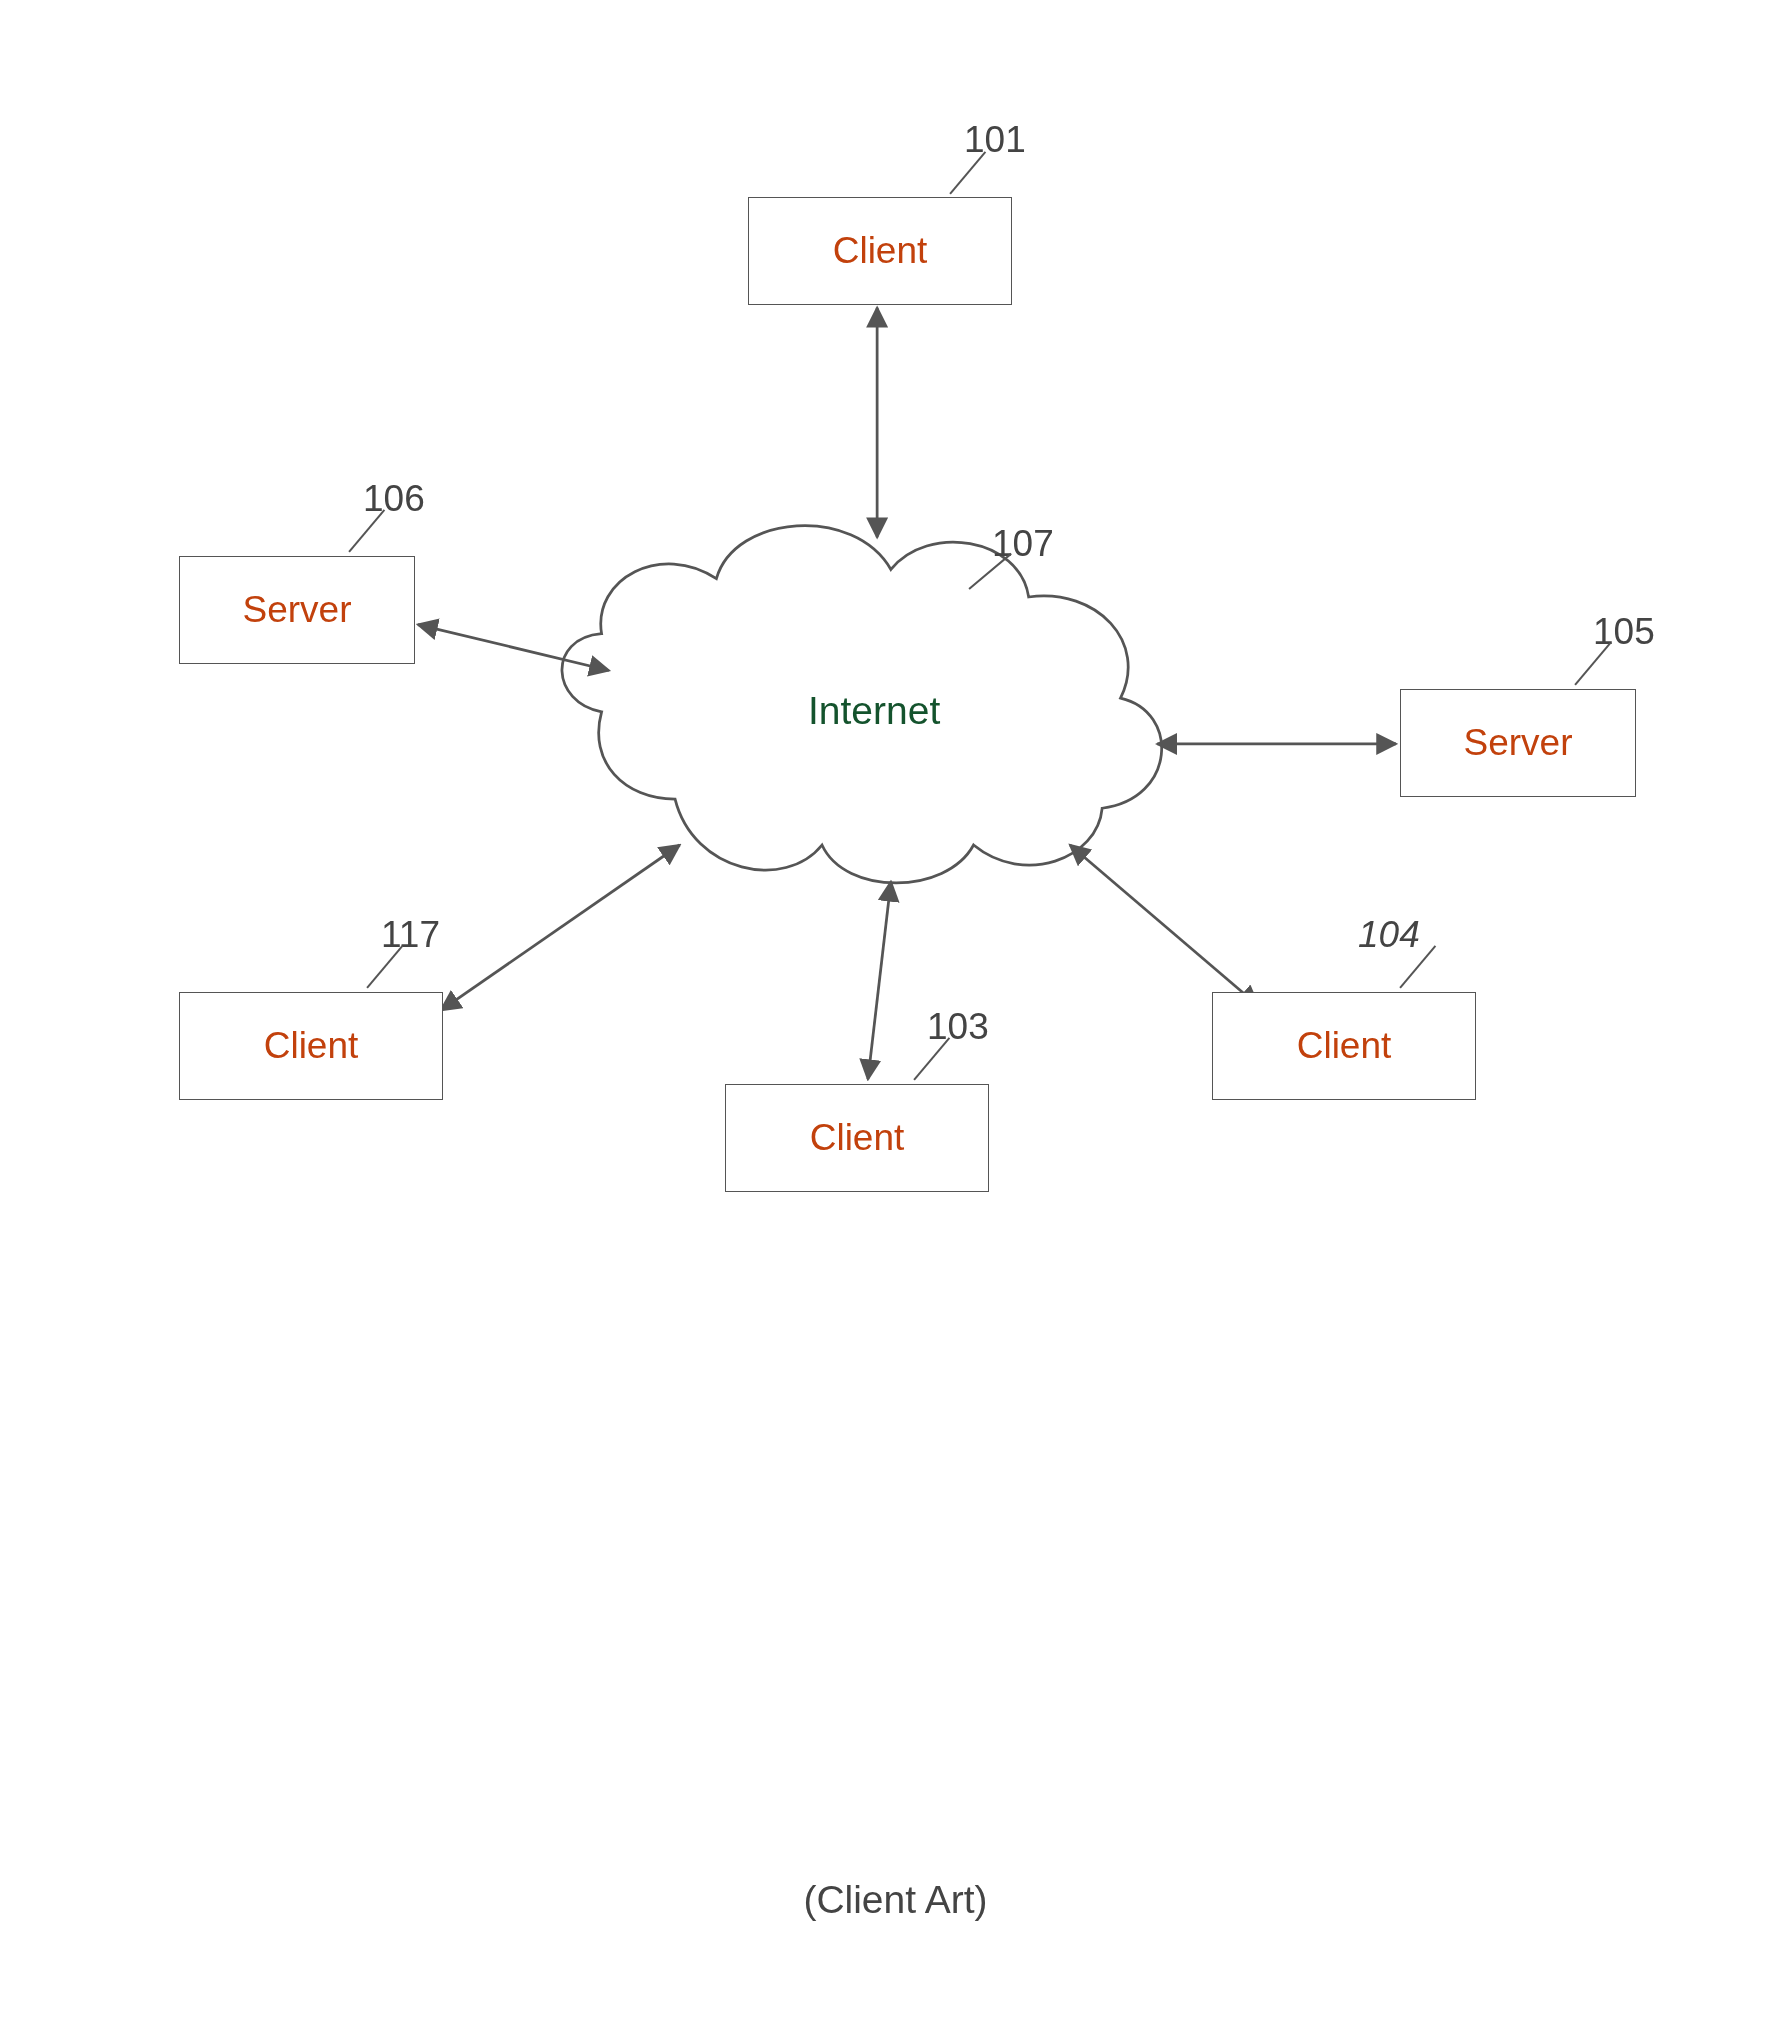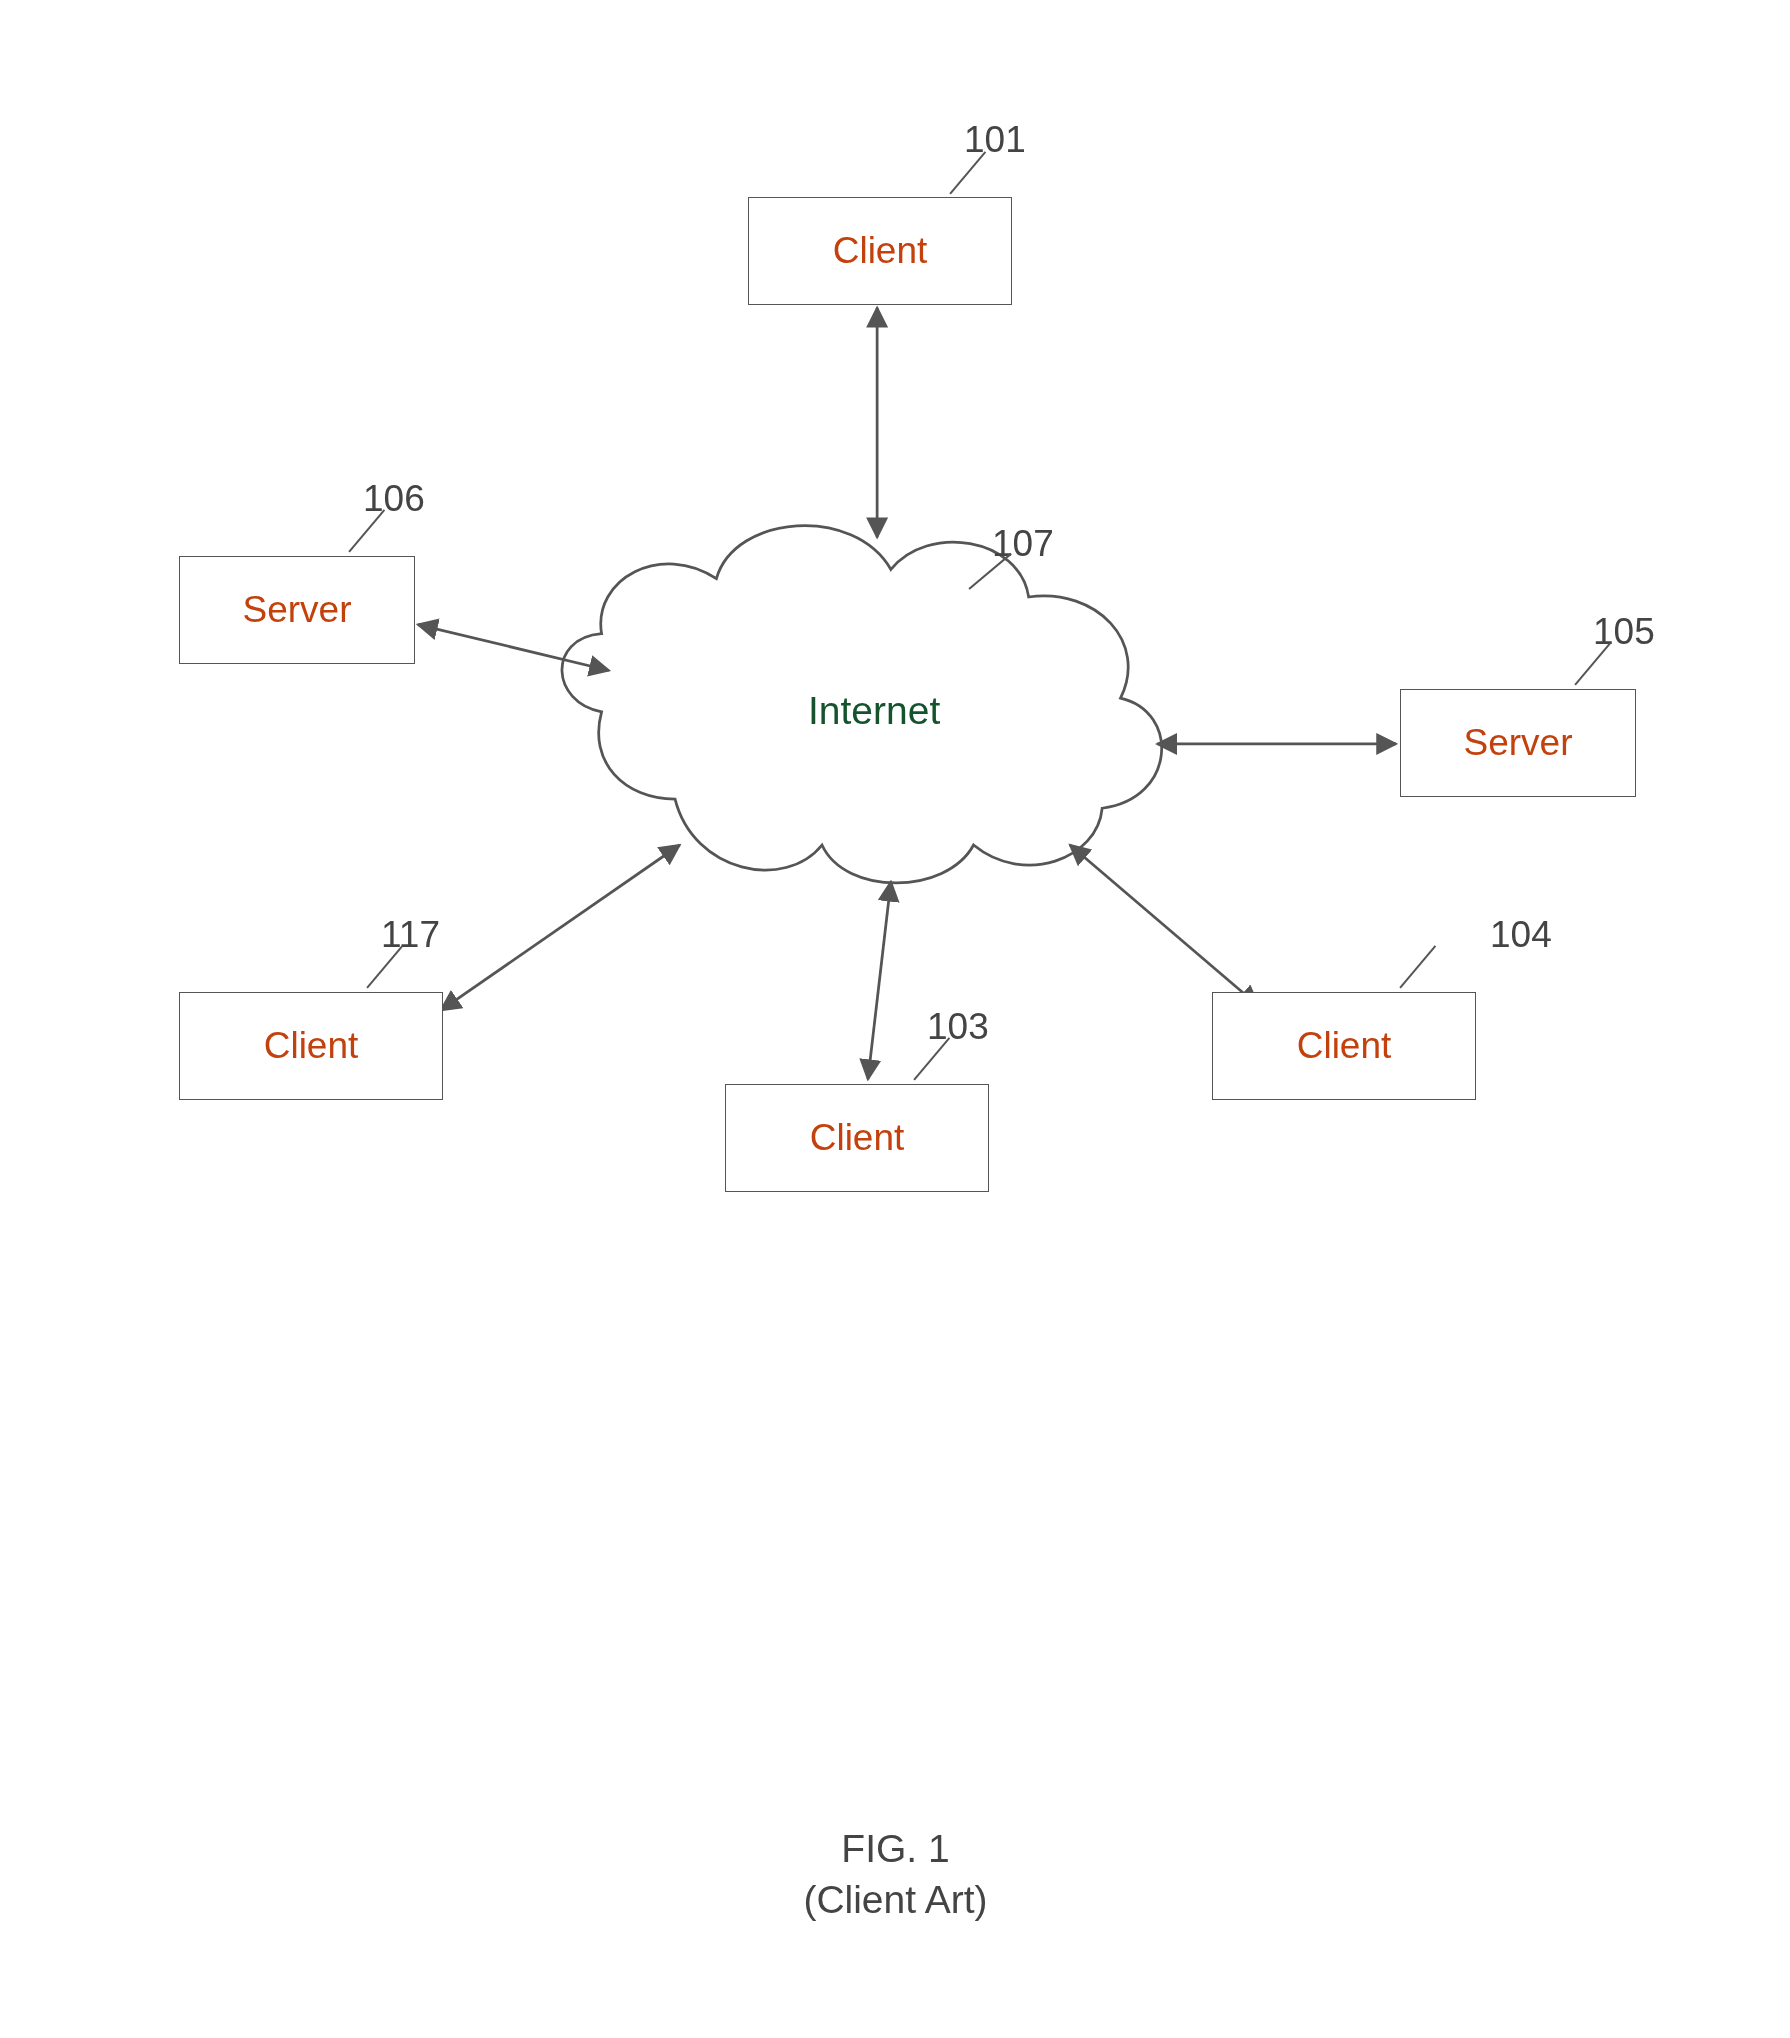--- a/index.html
+++ b/index.html
@@ -125,20 +125,19 @@
 
   <div class="node-box" style="left:725px; top:1084px; width:262px; height:106px;">
     <span>Client</span>
   </div>
   <div class="ref-label" style="left:927px; top:1006px;">103</div>
   <div class="ref-tick" style="left:914px; top:1079px; transform: rotate(-50deg);"></div>
 
   <div class="node-box" style="left:1212px; top:992px; width:262px; height:106px;">
     <span>Client</span>
   </div>
-  <div class="ref-label" style="left:1490px; top:914px;">104</div>
+  <div class="ref-label" style="left:1358px; top:914px;font-style:italic;">104</div>
   <div class="ref-tick" style="left:1400px; top:987px; transform: rotate(-50deg);"></div>
 
-  <div class="caption" style="top:1827px;">FIG. 1</div>
   <div class="caption" style="top:1878px;">(Client Art)</div>
 
 </div>
 
 
 </body></html>

